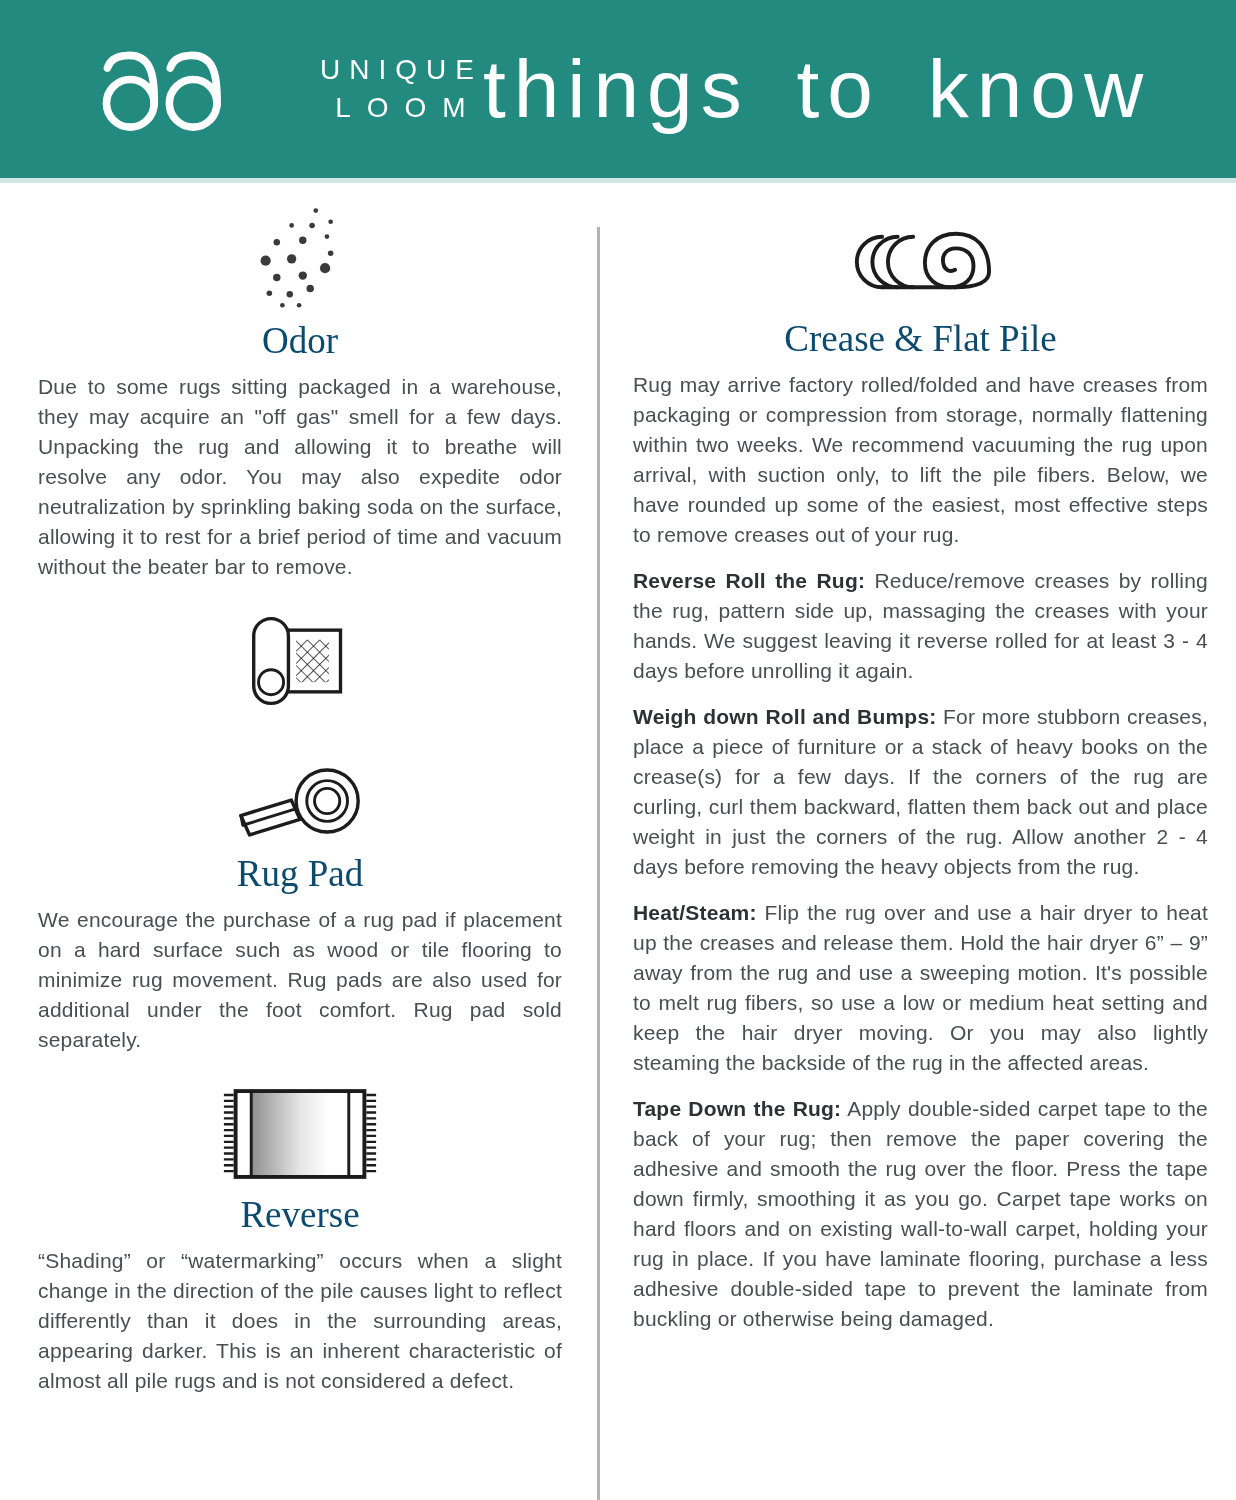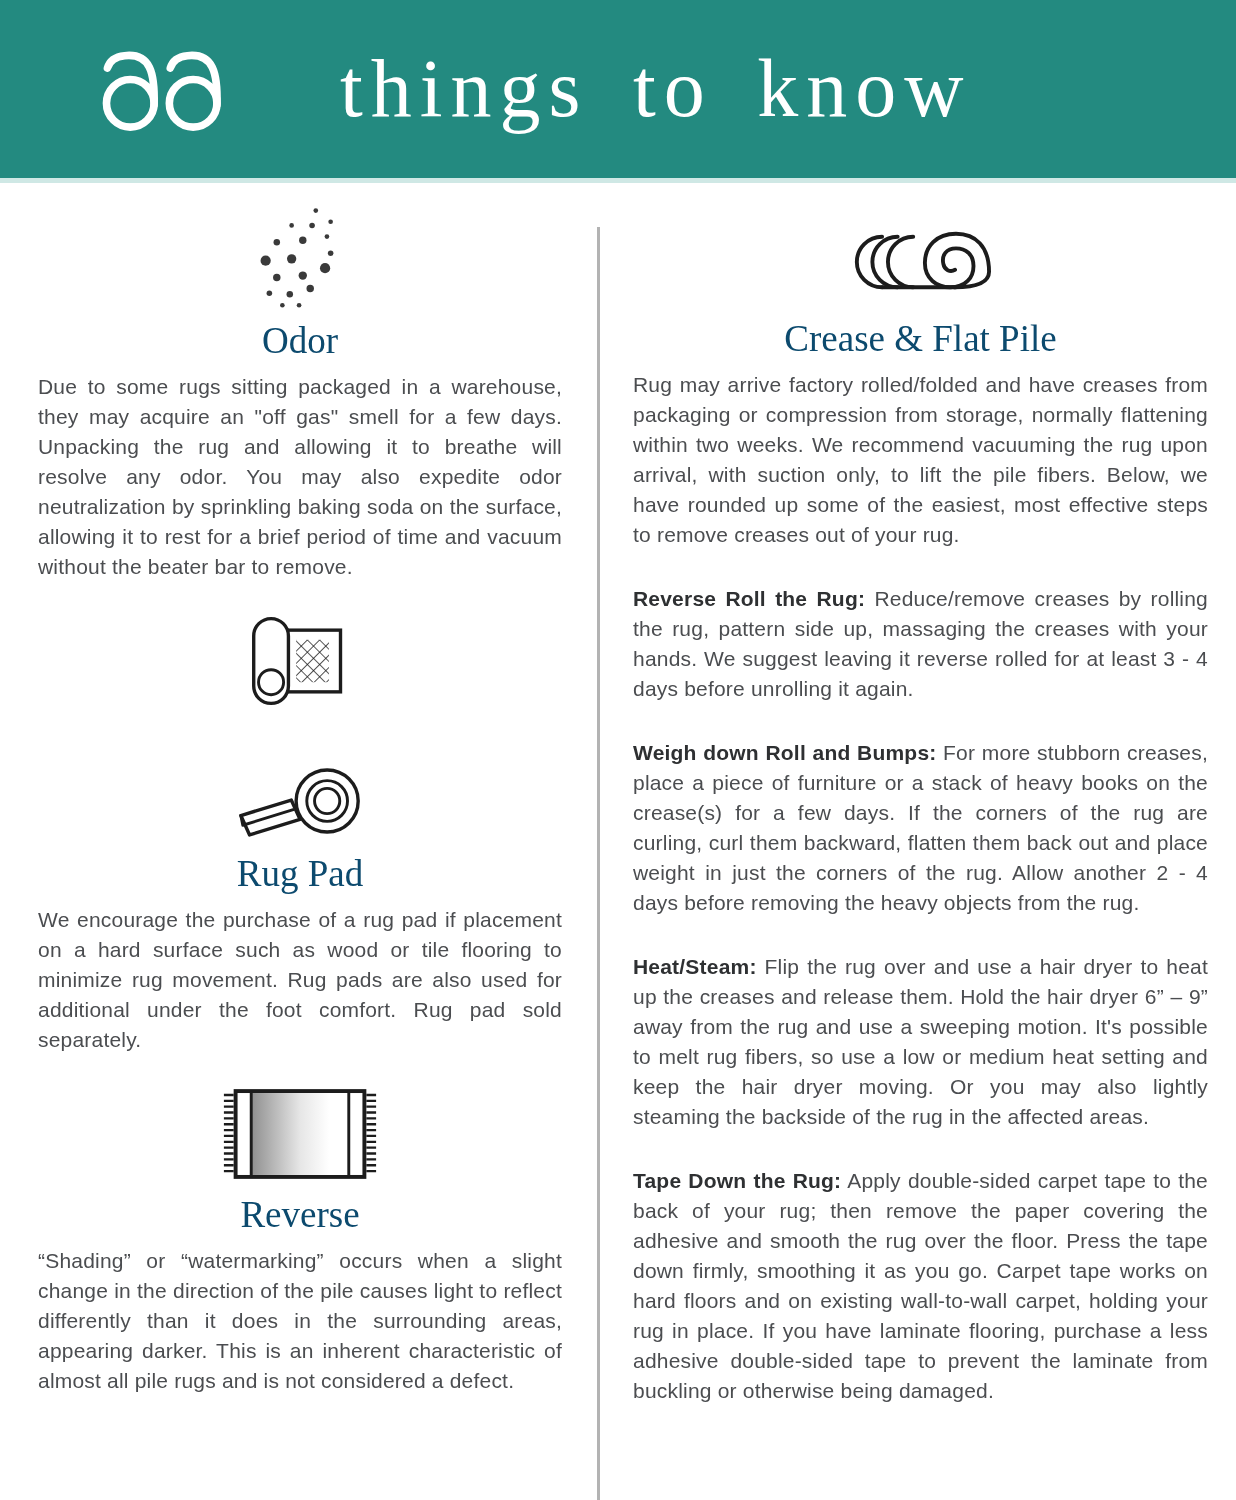--- a/index.html
+++ b/index.html
@@ -10,39 +10,39 @@
   
   .banner{
     height:183px;background:#238a80;border-bottom:5px solid #cfe8e5;
     display:flex;align-items:center;box-sizing:border-box;padding-left:96px;
   }
   .logo{width:200px;height:86px;flex:none;}
   .brand{color:#ffffff;margin-left:24px;text-align:center;}
   .brand-l1{font-size:28px;letter-spacing:9px;line-height:1.35;}
   .brand-l2{font-size:28px;letter-spacing:16px;line-height:1.35;text-indent:14px;}
   .title{
-    font-family:Liberation Serif, serif;font-weight:400;color:#ffffff;
-    font-size:82px;letter-spacing:8px;word-spacing:16px;margin-left:44px;white-space:nowrap;
+    font-family:Liberation Sans, sans-serif;font-weight:400;color:#ffffff;
+    font-size:82px;letter-spacing:8px;word-spacing:16px;white-space:nowrap;
   }
   
   .content{position:relative;height:1317px;}
   .divider{position:absolute;left:597px;top:44px;height:1273px;width:3px;background:#b3b3b3;}
   .col{position:absolute;top:0;}
   .col-left{left:38px;width:524px;}
   .col-right{left:633px;width:575px;}
   .icon-row{text-align:center;}
   .sec-heading{
     font-family:"Liberation Serif", serif;font-weight:400;color:#0c4a6e;
     font-size:37px;text-align:center;margin:6px 0 10px;
   }
   .body{
     font-size:21px;line-height:30px;color:#4b4d50;text-align:justify;
     margin:0;letter-spacing:0.2px;
   }
-  .tip{margin-top:34px;}
+  .tip{margin-top:16px;}
   .tip b{color:#2e3032;}
   .m-odor{margin-top:22px;}
   .m-roll{margin-top:32px;}
   .m-tape{margin-top:48px;}
   .m-rug{margin-top:30px;}
   .m-crease{margin-top:44px;margin-bottom:16px;}
   .ic{stroke:#1c1c1c;fill:none;stroke-linecap:round;stroke-linejoin:round;}
 </style>
 </head>
 <body>
@@ -51,20 +51,24 @@
 
   <header class="banner">
     <svg class="logo" viewBox="0 0 210 90" aria-hidden="true">
       <g fill="none" stroke="#ffffff" stroke-width="8" stroke-linecap="round">
         <circle cx="36" cy="60" r="25"></circle>
         <path d="M61,62 C62,28 57,7 30,10 C20,11 14,16 12,23"></path>
         <circle cx="102" cy="60" r="25"></circle>
         <path d="M127,62 C128,28 123,7 96,10 C86,11 80,16 78,23"></path>
       </g>
     </svg>
+    <div class="brand">
+      <div class="brand-l1">UNIQUE</div>
+      <div class="brand-l2">LOOM</div>
+    </div>
     <div class="title">things to know</div>
   </header>
 
   <div class="content">
     <div class="divider"></div>
 
     <section class="col col-left">
 
       <div class="icon-row m-odor">
         <svg width="104" height="104" viewBox="0 0 110 112" aria-hidden="true">

